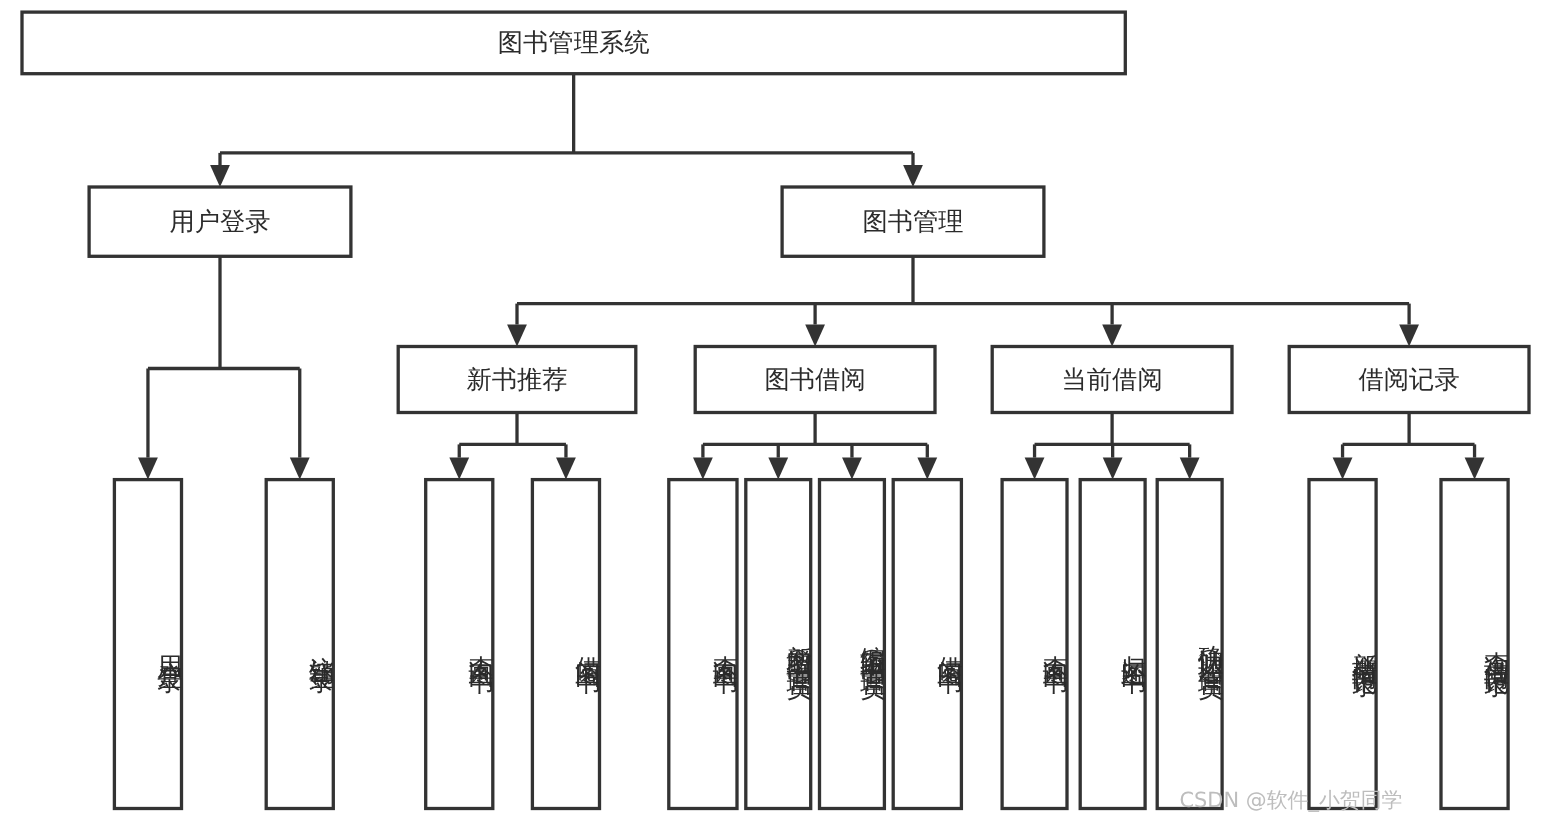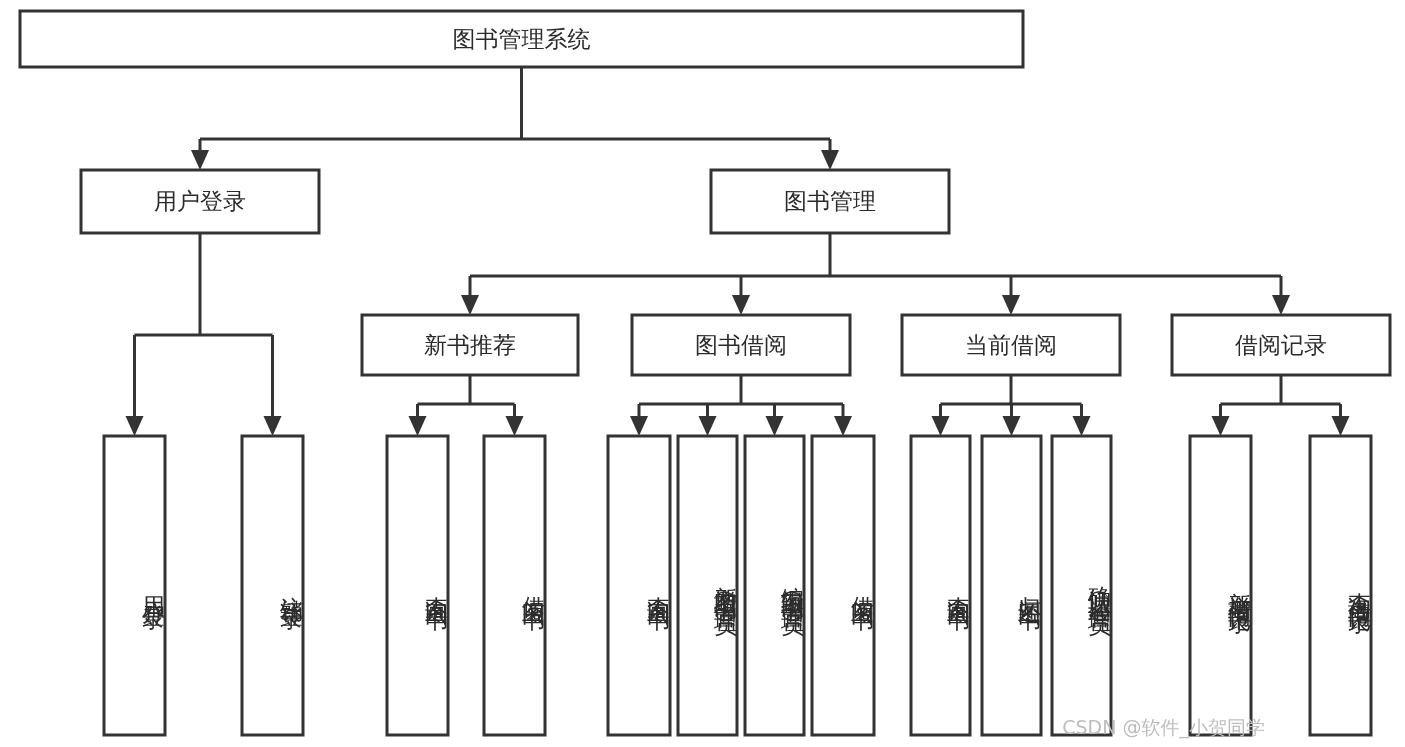--- a/index.html
+++ b/index.html
@@ -12,21 +12,21 @@
   .arrowhead{fill:#333333;stroke:none;}
   .hlabel{font-family:"DejaVu Sans","Liberation Sans",sans-serif;
           font-size:23px;fill:#2b2b2b;text-anchor:middle;dominant-baseline:middle;}
   .vlabel{position:absolute;
           font-family:"DejaVu Sans","Liberation Sans",sans-serif;
           font-size:23px;color:#2b2b2b;
           writing-mode:vertical-rl;text-orientation:upright;
           display:flex;align-items:flex-start;justify-content:center;
           line-height:1;letter-spacing:4px;
           pointer-events:none;white-space:nowrap;}
-  .watermark{position:absolute;right:20px;bottom:6px;
+  .watermark{position:absolute;right:10px;bottom:6px;
              font-family:"DejaVu Sans","Liberation Sans",sans-serif;
              font-size:19px;color:#bdbdbd;white-space:nowrap;}
 </style>
 </head>
 <body>
 
 <div id="stage">
 
   <svg class="diagram" viewBox="0 0 1405 747">
     <g id="connectors">

